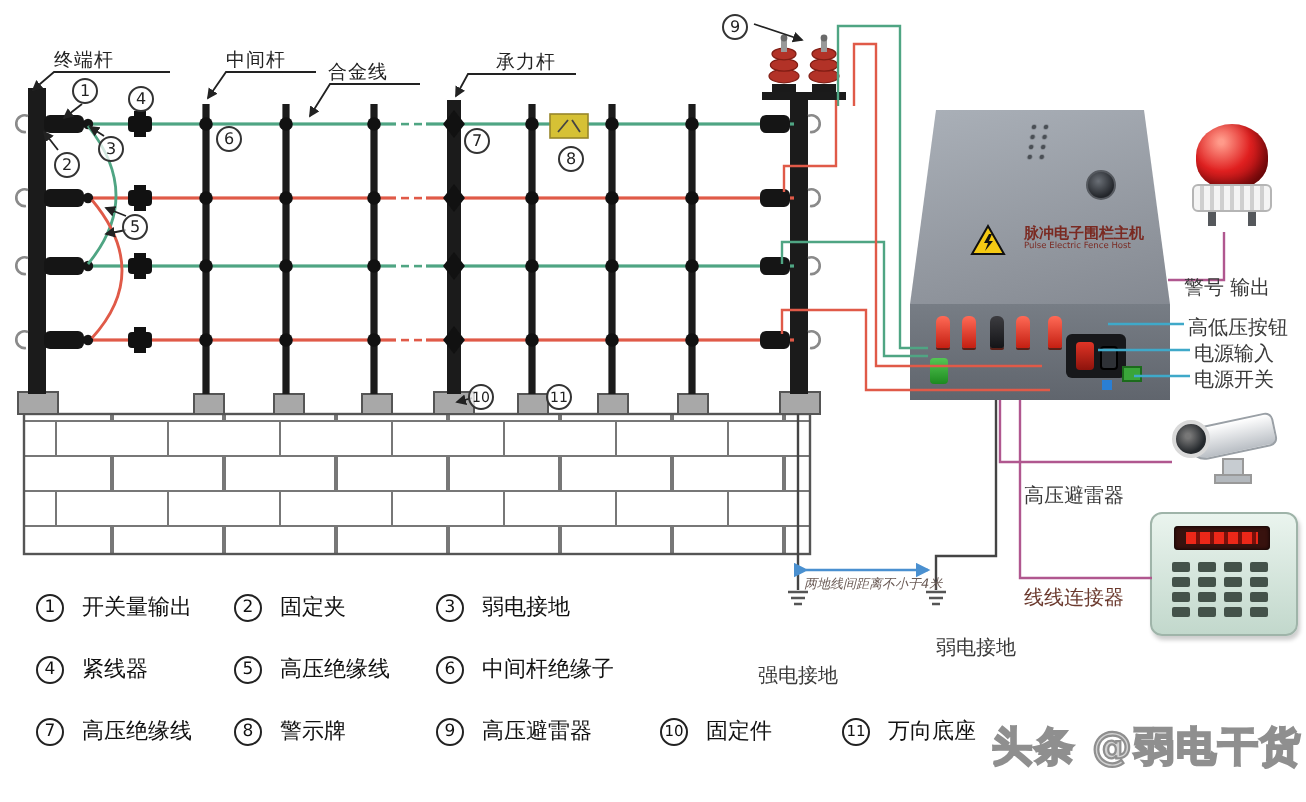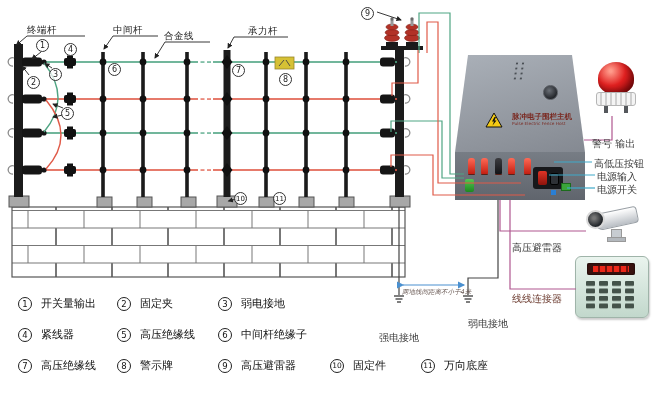--- a/index.html
+++ b/index.html
@@ -435,14 +435,15 @@
     <div class="leg-item" style="left:330px;top:358px">
         <span class="leg-num sm">10</span>
         <span>固定件</span>
       </div>
     <div class="leg-item" style="left:421px;top:358px">
         <span class="leg-num sm">11</span>
         <span>万向底座</span>
       </div>
   </div>
 
+  <div class="watermark">头条 @弱电干货</div>
 
 </div>
 
 </body></html>

